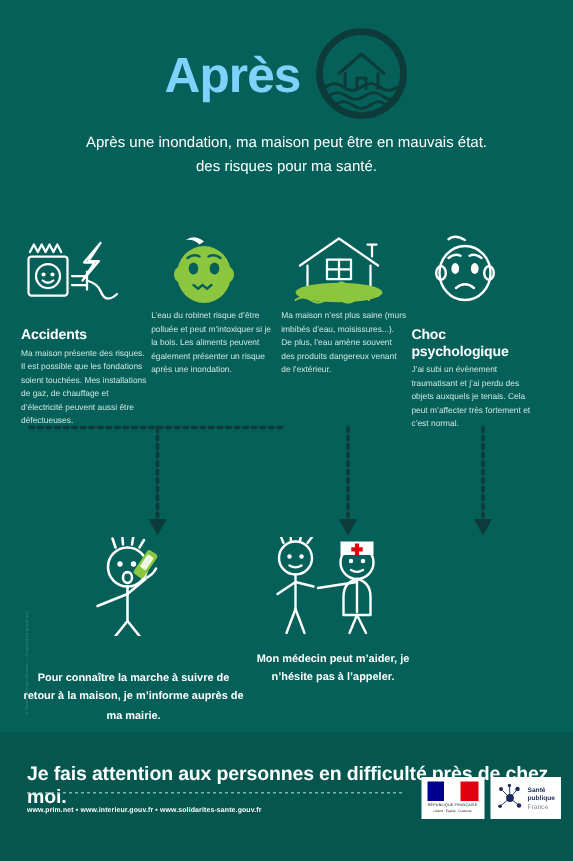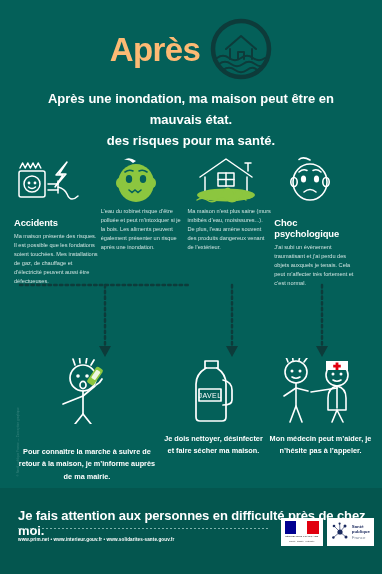--- a/index.html
+++ b/index.html
@@ -14,30 +14,30 @@
     position:absolute; left:0; right:0; top:488px; bottom:0;
     background:#04564f;
   }
 
   
   .header {
     position:absolute; left:0; right:0; top:18px; height:62px;
     display:flex; align-items:center; justify-content:center; gap:10px;
   }
   .title-word {
-    color:#fdba74; font-size:33px; font-weight:bold; letter-spacing:-0.6px;
+    color:#7dd3fc; font-size:33px; font-weight:bold; letter-spacing:-0.6px;
     line-height:1; white-space:nowrap;
   }
   .logo-circle { width:62px; height:62px; flex:0 0 62px; }
 
   
   .subtitle {
     position:absolute; left:30px; right:30px; top:88px;
     text-align:center; color:#ffffff;
-    font-size:13px; line-height:1.62; font-weight:bold;
+    font-size:10px; line-height:1.62; font-weight:normal;
   }
 
   
   .hazards {
     position:absolute; left:14px; right:24px; top:155px;
     display:flex; gap:3px;
   }
   .hazard { width:92px; }
   .hz-icon { height:52px; display:flex; align-items:flex-end; }
   .hz-title {
@@ -257,34 +257,20 @@
           </g>
           <g transform="translate(58,8) rotate(34)">
             <rect x="0" y="0" width="8" height="19" rx="2" fill="#8cc63f"></rect>
             <rect x="1.6" y="3" width="4.8" height="10" rx="1" fill="#ffffff" opacity="0.85"></rect>
           </g>
         </svg>
       </div>
       <div class="act-text">Pour connaître la marche à suivre de retour à la maison, je m’informe auprès de ma mairie.</div>
     </div>
 
-    <div class="action a2">
-      <div class="act-art">
-        <svg width="60" height="66" viewBox="0 0 60 66">
-          <g fill="none" stroke="#ffffff" stroke-width="1.7" stroke-linejoin="round" stroke-linecap="round">
-            <path d="M22 3 h13 v7 h-13 z"></path>
-            <path d="M23 10 q-10 6 -10 16 v33 q0 4 4 4 h22 q4 0 4 -4 V26 q0 -10 -9 -16"></path>
-            <path d="M40 22 q9 2 9 10 v10 q0 5 -9 5"></path>
-            <rect x="16" y="31" width="22" height="12"></rect>
-          </g>
-          <text x="27" y="40" text-anchor="middle" font-family="Liberation Sans, sans-serif" font-size="7" fill="#ffffff" letter-spacing="0.4">JAVEL</text>
-        </svg>
-      </div>
-      <div class="act-text">Je dois nettoyer, désinfecter et faire sécher ma maison.</div>
-    </div>
 
     <div class="action a3">
       <div class="act-art">
         <svg width="100" height="66" viewBox="0 0 100 66">
           <g fill="none" stroke="#ffffff" stroke-width="1.6" stroke-linecap="round" stroke-linejoin="round">
 
             <ellipse cx="25" cy="14" rx="11" ry="11"></ellipse>
             <path d="M17 4 l-2 -5 M22 2.5 l-0.5 -5 M28 2.5 l1 -5 M33 4 l3 -4"></path>
             <circle cx="21" cy="13" r="1.5" fill="#ffffff" stroke="none"></circle>
             <circle cx="29" cy="13" r="1.5" fill="#ffffff" stroke="none"></circle>

